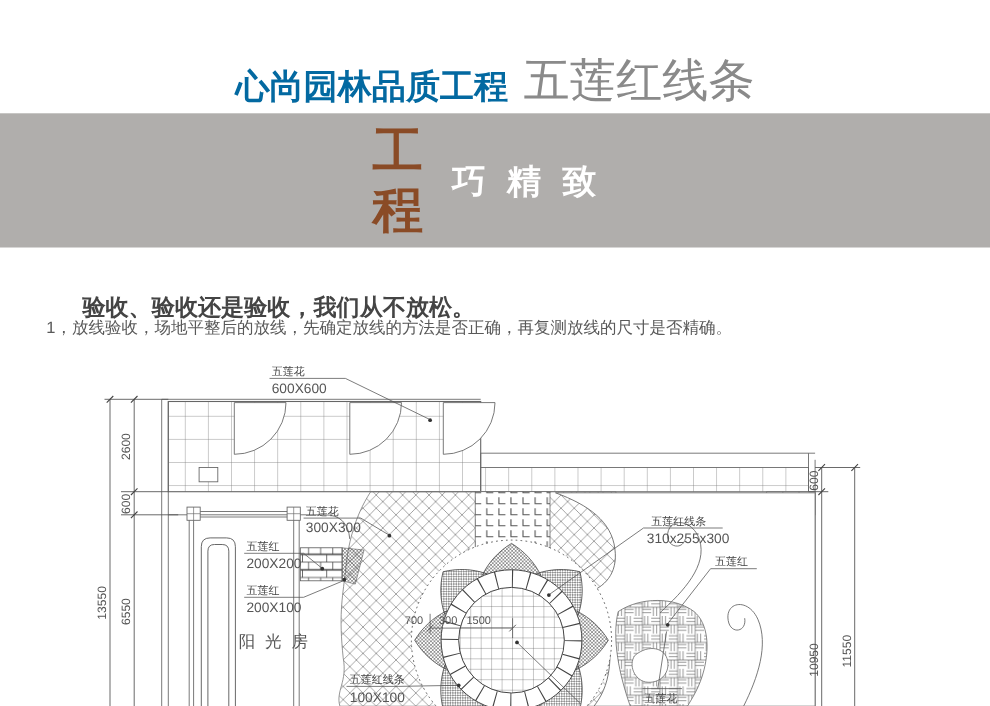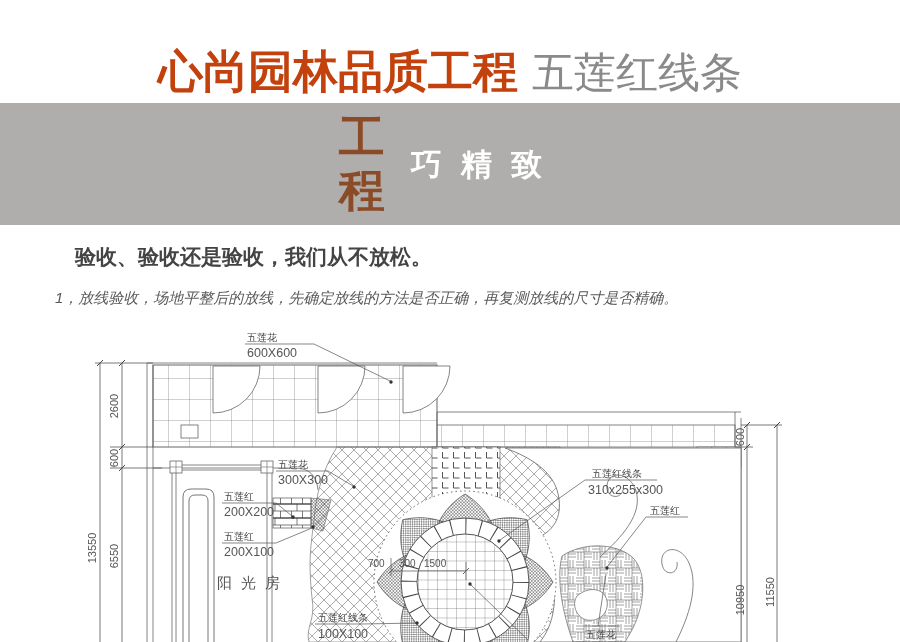--- a/index.html
+++ b/index.html
@@ -1,29 +1,29 @@
 <!DOCTYPE html>
 <html><head>
 <meta charset="utf-8">
 <style>
   html,body{margin:0;padding:0;}
   body{width:900px;height:642px;background:#fff;overflow:hidden;position:relative;
        font-family:"Liberation Sans",sans-serif;}
   .header{height:103px;display:flex;align-items:flex-end;justify-content:center;
           padding-bottom:9px;box-sizing:border-box;background:#fff;}
-  .title-primary{font-size:45px;font-weight:bold;color:#c2410c;line-height:1;text-align:center;}
+  .title-primary{font-size:31px;font-weight:bold;color:#0369a1;line-height:1;text-align:center;}
   .title-secondary{font-size:42px;font-weight:400;color:#8a8a8a;line-height:1;margin-left:14px;}
   .band{height:122px;background:#b0aeac;display:flex;align-items:center;justify-content:center;}
   .band-inner{display:flex;align-items:center;}
   .band-left{display:flex;flex-direction:column;}
   .band-left div{font-size:46px;font-weight:bold;color:#8a4b26;line-height:53px;text-align:center;}
   .band-right{margin-left:26px;display:flex;flex-direction:column;}
   .band-right div{font-size:31px;font-weight:bold;color:#ffffff;line-height:53px;letter-spacing:.62em;}
-  .slogan{position:absolute;left:75px;top:243px;font-size:21px;font-weight:bold;color:#444;}
-  .para{position:absolute;left:55px;top:289px;font-size:15px;color:#595959;font-style:italic;}
+  .slogan{position:absolute;left:75px;top:265px;font-size:21px;font-weight:bold;color:#444;}
+  .para{position:absolute;left:42px;top:289px;font-size:15px;color:#595959;}
   svg text{font-family:"Liberation Sans",sans-serif;}
   .dimtxt{font-size:11px;fill:#555;}
   .lblcn{font-size:10px;fill:#444;}
   .lblnum{font-size:12.5px;fill:#555;}
   .roomtxt{font-size:15px;fill:#555;letter-spacing:9px;}
   .ctxt{font-size:10px;fill:#555;}
 </style>
 </head>
 <body>
 

